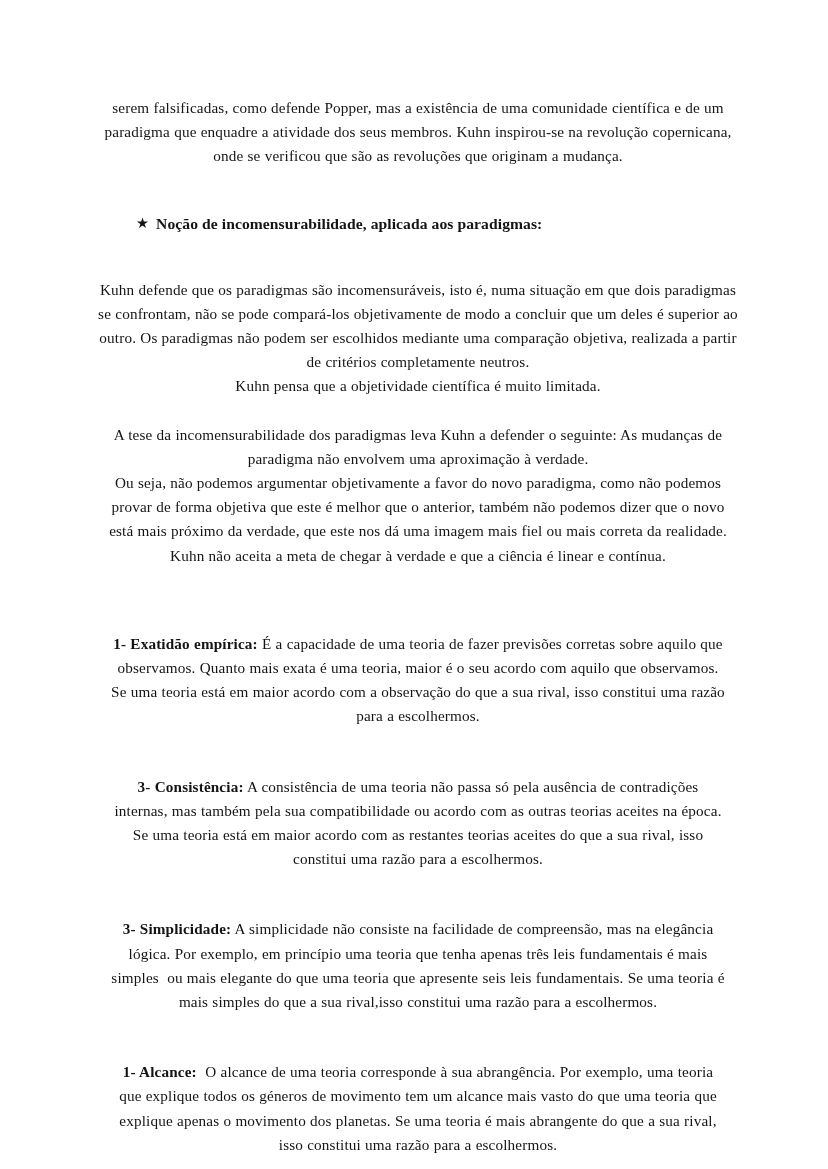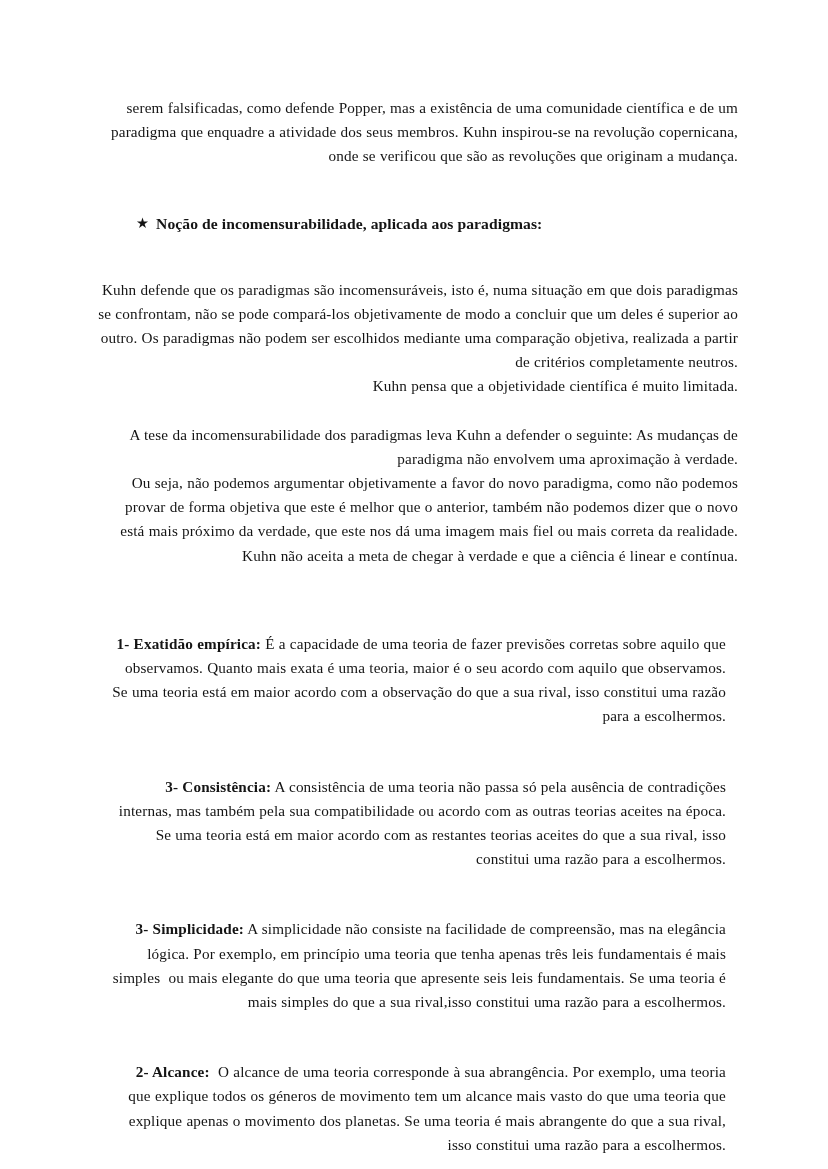--- a/index.html
+++ b/index.html
@@ -24,21 +24,21 @@
     padding: 96px 92px 0 98px;
     overflow: hidden;
   }
   .doc-body {
     width: 640px;
   }
   p {
     margin: 0;
     font-size: 15.2px;
     line-height: 24.2px;
-    text-align: right;
+    text-align: center;
     white-space: pre-wrap;
     letter-spacing: 0.01em;
     word-spacing: 0.015em;
   }
   .para {
     margin-bottom: 0;
   }
   .gap-sm { height: 22px; }
   .gap-md { height: 24px; }
   .gap-lg { height: 26px; }
@@ -106,17 +106,17 @@
 
     <div class="gap-sm"></div>
 
     <div class="item">
       <p><span class="item-label">3- Simplicidade:</span><span> A simplicidade não consiste na facilidade de compreensão, mas na elegância lógica. Por exemplo, em princípio uma teoria que tenha apenas três leis fundamentais é mais  simples  ou mais elegante do que uma teoria que apresente seis leis fundamentais. Se uma teoria é mais simples do que a sua rival,isso constitui uma razão para a escolhermos.</span></p>
     </div>
 
     <div class="gap-sm"></div>
 
     <div class="item">
-      <p><span class="item-label">2- Alcance:</span><span>  O alcance de uma teoria corresponde à sua abrangência. Por exemplo, uma teoria que explique todos os géneros de movimento tem um alcance mais vasto do que uma teoria que explique apenas o movimento dos planetas. Se uma teoria é mais abrangente do que a sua rival, isso constitui uma razão para a escolhermos.</span></p>
+      <p><span class="item-label">1- Alcance:</span><span>  O alcance de uma teoria corresponde à sua abrangência. Por exemplo, uma teoria que explique todos os géneros de movimento tem um alcance mais vasto do que uma teoria que explique apenas o movimento dos planetas. Se uma teoria é mais abrangente do que a sua rival, isso constitui uma razão para a escolhermos.</span></p>
     </div>
 
   </div>
 </div>
 
 </body></html>

